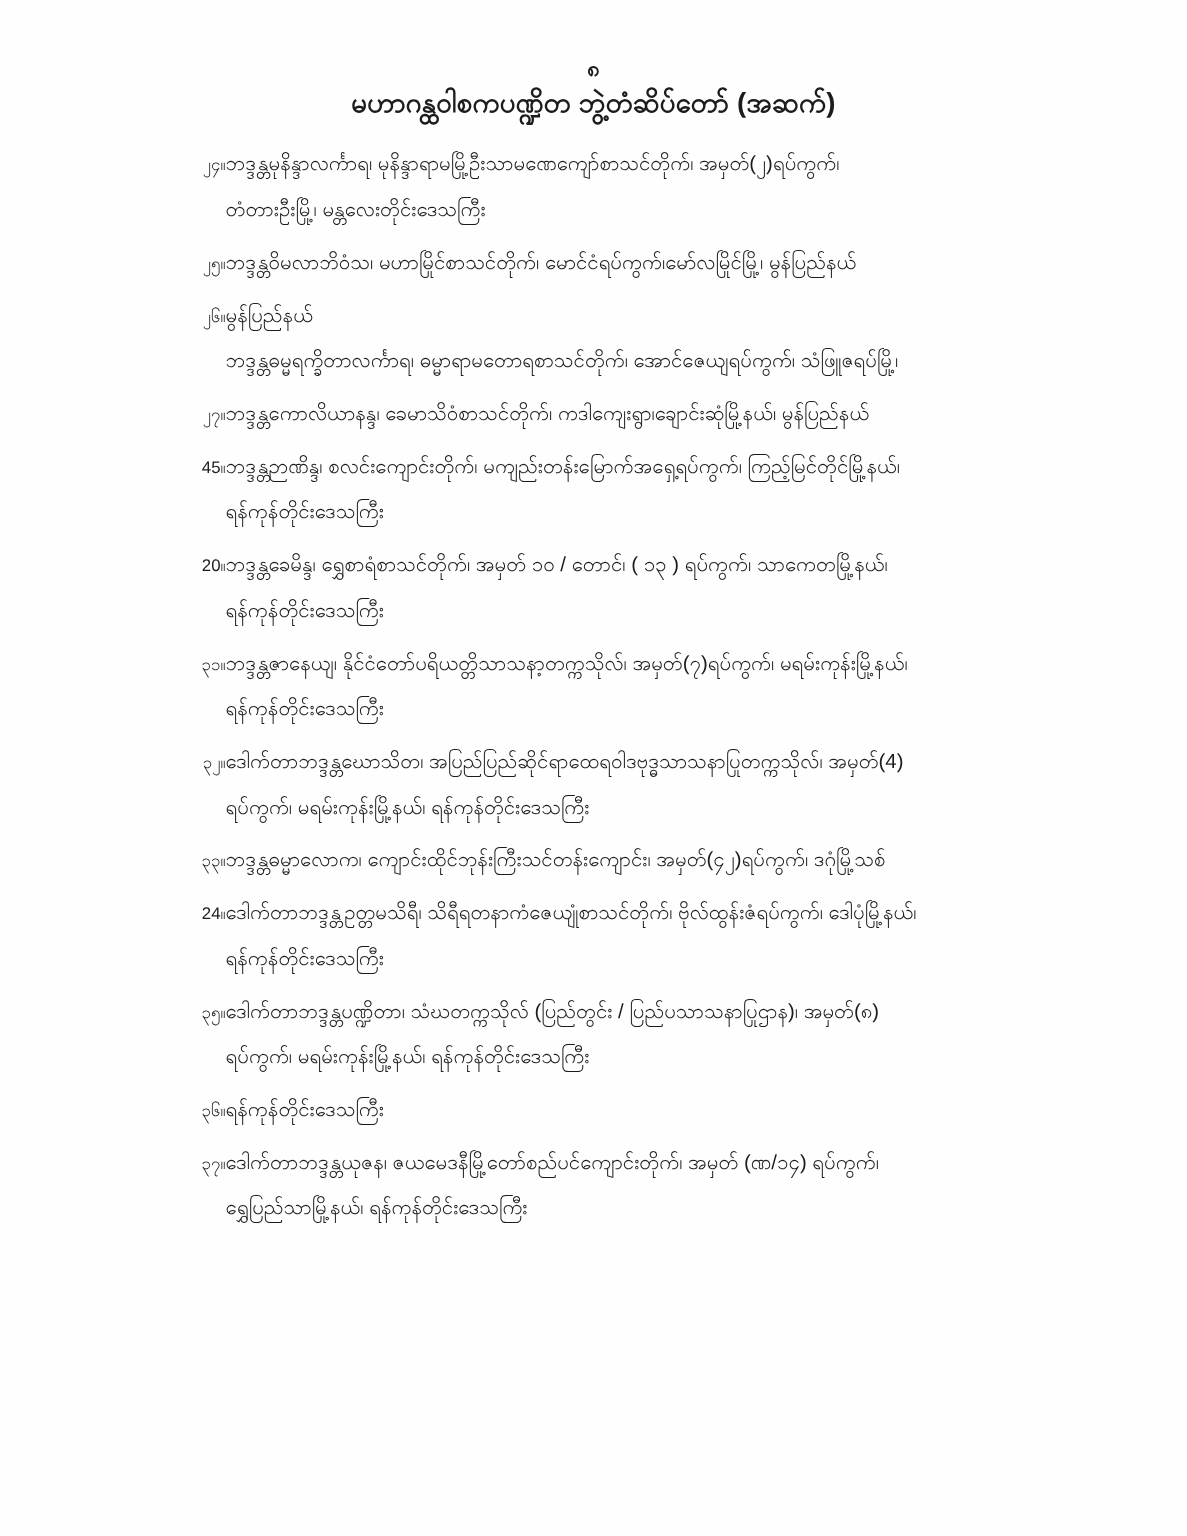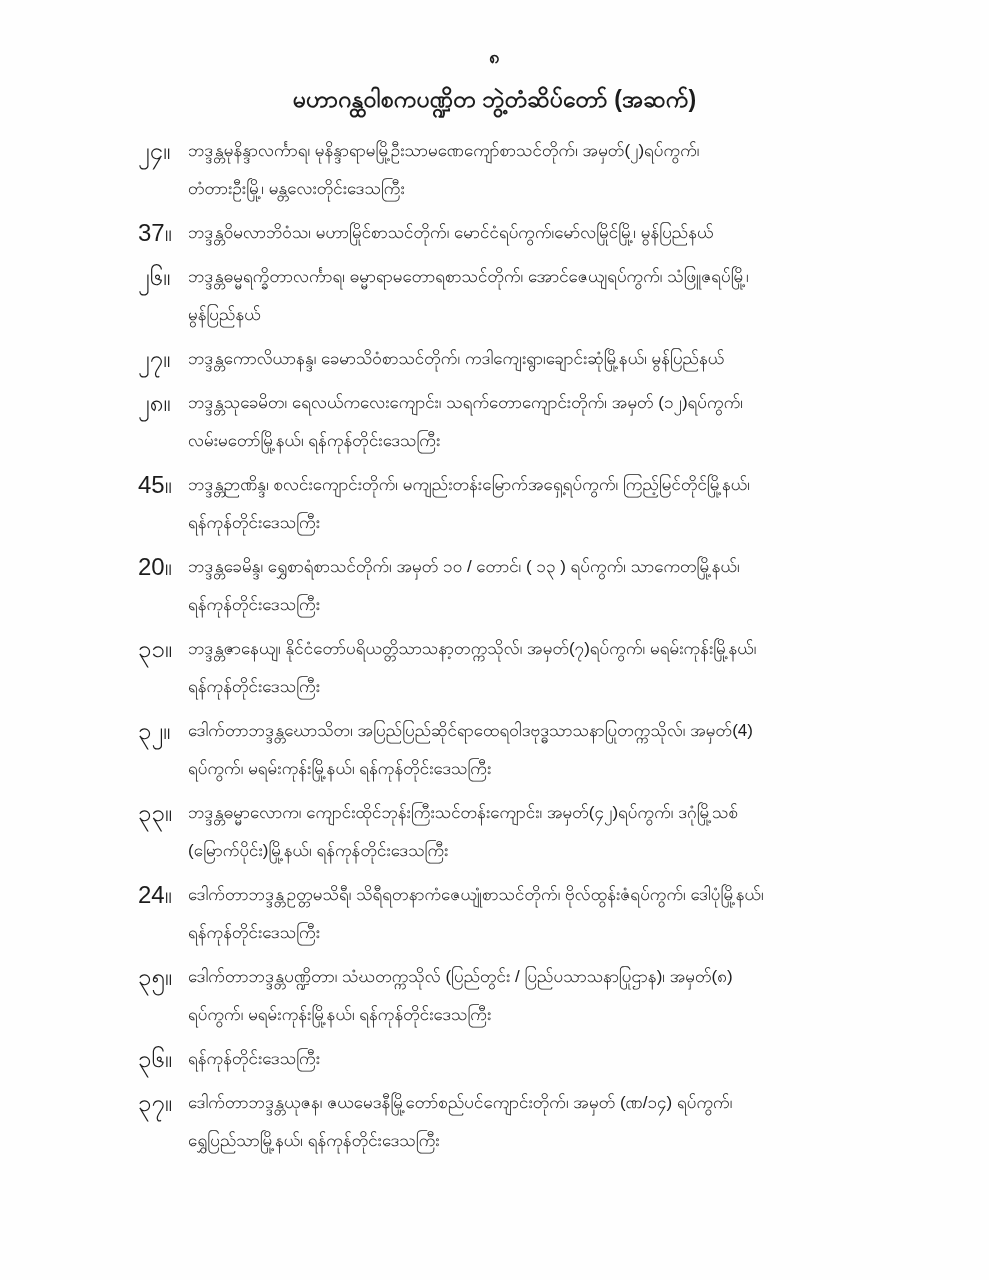--- a/index.html
+++ b/index.html
@@ -26,37 +26,37 @@
     text-align: center;
     font-size: 18px;
     font-weight: 700;
     line-height: 22px;
   }
   .doc-title {
     text-align: center;
     font-size: 23px;
     font-weight: 700;
     line-height: 34px;
-    margin-top: 14px;
     letter-spacing: 0.2px;
   }
   .entries {
     margin: 16px 56px 0 138px;
   }
   .entry {
     display: flex;
     align-items: flex-start;
     margin-bottom: 6px;
   }
   .entry-no {
     flex: 0 0 50px;
     width: 50px;
-    font-size: 24px;
+    font-size: 14px;
     line-height: 38px;
     white-space: nowrap;
+    text-align: right;
   }
   .entry-lines {
     flex: 1 1 auto;
     font-size: 17px;
     line-height: 38px;
   }
   .entry-line {
     white-space: nowrap;
   }
 </style>
@@ -71,48 +71,41 @@
   <div class="entries" id="entries">
   <div class="entry">
     <div class="entry-no">၂၄။</div>
     <div class="entry-lines">
           <div class="entry-line">ဘဒ္ဒန္တမုနိန္ဒာလင်္ကာရ၊ မုနိန္ဒာရာမမြို့ဦးသာမဏေကျော်စာသင်တိုက်၊ အမှတ်(၂)ရပ်ကွက်၊</div>
           <div class="entry-line">တံတားဦးမြို့၊ မန္တလေးတိုင်းဒေသကြီး</div>
         </div>
   </div>
 
   <div class="entry">
-    <div class="entry-no">37။</div>
+    <div class="entry-no">၂၅။</div>
     <div class="entry-lines">
           <div class="entry-line">ဘဒ္ဒန္တဝိမလာဘိဝံသ၊ မဟာမြိုင်စာသင်တိုက်၊ မောင်ငံရပ်ကွက်၊မော်လမြိုင်မြို့၊ မွန်ပြည်နယ်</div>
         </div>
   </div>
 
   <div class="entry">
     <div class="entry-no">၂၆။</div>
     <div class="entry-lines">
+          <div class="entry-line">မွန်ပြည်နယ်</div>
           <div class="entry-line">ဘဒ္ဒန္တဓမ္မရက္ခိတာလင်္ကာရ၊ ဓမ္မာရာမတောရစာသင်တိုက်၊ အောင်ဇေယျရပ်ကွက်၊ သံဖြူဇရပ်မြို့၊</div>
-          <div class="entry-line">မွန်ပြည်နယ်</div>
         </div>
   </div>
 
   <div class="entry">
     <div class="entry-no">၂၇။</div>
     <div class="entry-lines">
           <div class="entry-line">ဘဒ္ဒန္တကောလိယာနန္ဒ၊ ခေမာသိဝံစာသင်တိုက်၊ ကဒါကျေးရွာ၊ချောင်းဆုံမြို့နယ်၊ မွန်ပြည်နယ်</div>
         </div>
   </div>
 
-  <div class="entry">
-    <div class="entry-no">၂၈။</div>
-    <div class="entry-lines">
-          <div class="entry-line">ဘဒ္ဒန္တသုခေမိတ၊ ရေလယ်ကလေးကျောင်း၊ သရက်တောကျောင်းတိုက်၊ အမှတ် (၁၂)ရပ်ကွက်၊</div>
-          <div class="entry-line">လမ်းမတော်မြို့နယ်၊ ရန်ကုန်တိုင်းဒေသကြီး</div>
-        </div>
-  </div>
 
   <div class="entry">
     <div class="entry-no">45။</div>
     <div class="entry-lines">
           <div class="entry-line">ဘဒ္ဒန္တဉာဏိန္ဒ၊ စလင်းကျောင်းတိုက်၊ မကျည်းတန်းမြောက်အရှေ့ရပ်ကွက်၊ ကြည့်မြင်တိုင်မြို့နယ်၊</div>
           <div class="entry-line">ရန်ကုန်တိုင်းဒေသကြီး</div>
         </div>
   </div>
 
   <div class="entry">
@@ -136,21 +129,20 @@
     <div class="entry-lines">
           <div class="entry-line">ဒေါက်တာဘဒ္ဒန္တဃောသိတ၊ အပြည်ပြည်ဆိုင်ရာထေရဝါဒဗုဒ္ဓသာသနာပြုတက္ကသိုလ်၊ အမှတ်(4)</div>
           <div class="entry-line">ရပ်ကွက်၊ မရမ်းကုန်းမြို့နယ်၊ ရန်ကုန်တိုင်းဒေသကြီး</div>
         </div>
   </div>
 
   <div class="entry">
     <div class="entry-no">၃၃။</div>
     <div class="entry-lines">
           <div class="entry-line">ဘဒ္ဒန္တဓမ္မာလောက၊ ကျောင်းထိုင်ဘုန်းကြီးသင်တန်းကျောင်း၊ အမှတ်(၄၂)ရပ်ကွက်၊ ဒဂုံမြို့သစ်</div>
-          <div class="entry-line">(မြောက်ပိုင်း)မြို့နယ်၊ ရန်ကုန်တိုင်းဒေသကြီး</div>
         </div>
   </div>
 
   <div class="entry">
     <div class="entry-no">24။</div>
     <div class="entry-lines">
           <div class="entry-line">ဒေါက်တာဘဒ္ဒန္တဥတ္တမသိရီ၊ သိရီရတနာကံဇေယျုံစာသင်တိုက်၊ ဗိုလ်ထွန်းဇံရပ်ကွက်၊ ဒေါပုံမြို့နယ်၊</div>
           <div class="entry-line">ရန်ကုန်တိုင်းဒေသကြီး</div>
         </div>
   </div>

